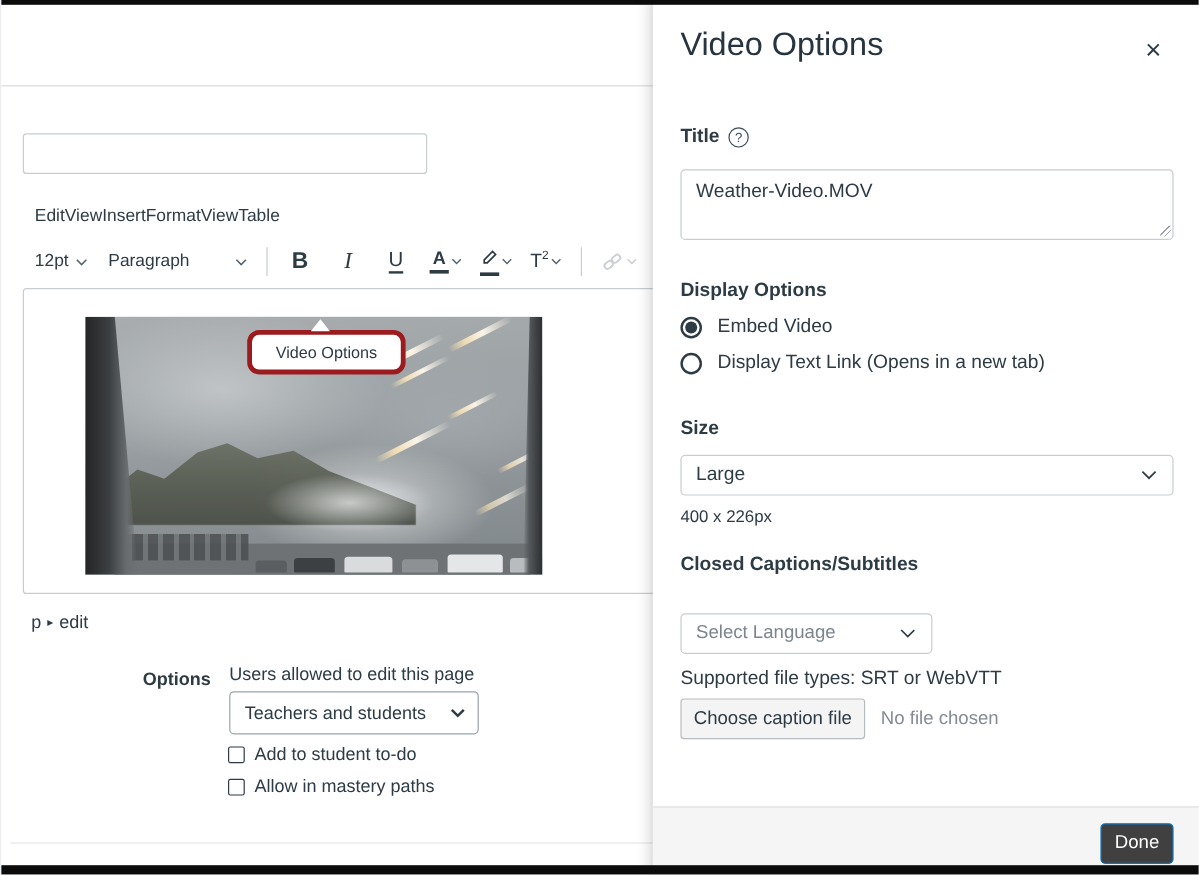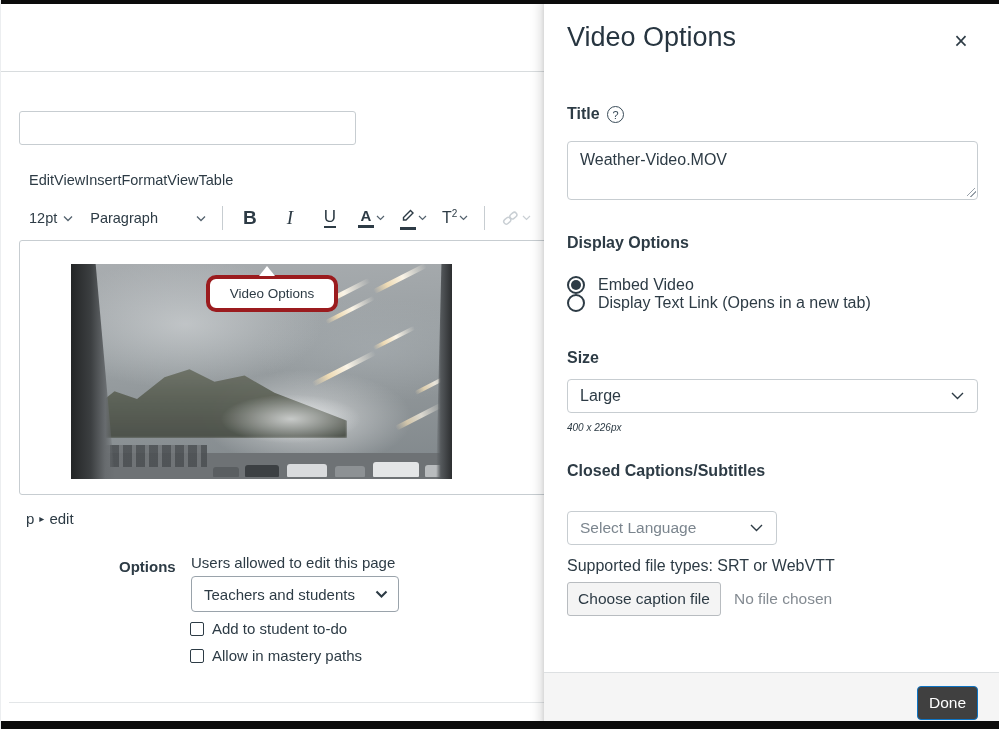--- a/index.html
+++ b/index.html
@@ -119,21 +119,21 @@
   .ta-grip { position:absolute; left:423px; top:188px; width:9px; height:9px; pointer-events:none;
       background:linear-gradient(135deg,transparent 40%,#98a1a9 40% 48%,transparent 48% 66%,#98a1a9 66% 74%,transparent 74%); }
   .radio-row { position:absolute; left:23px; display:flex; align-items:center; gap:13px; font-size:16px; }
   .radio { width:18px; height:18px; border:2px solid #2d3b45; border-radius:50%; background:#fff; position:relative; flex:none; }
   .radio.sel::after { content:""; position:absolute; left:2px; top:2px; width:10px; height:10px; border-radius:50%;
       background:#2d3b45; }
   .sel-box { position:absolute; left:23px; border:1px solid #c7cdd1; border-radius:4px; background:#fff;
       display:flex; align-items:center; justify-content:space-between; padding:0 12px; height:34px; font-size:16px; cursor:default; }
   .sel-large { top:379px; width:411px; }
   .sel-lang { top:511px; width:210px; color:#7b858e; font-size:15.5px; }
-  .dims { position:absolute; left:23px; top:422px; font-size:10px;font-style:italic; }
+  .dims { position:absolute; left:23px; top:422px; font-size:14px; }
   .supported { position:absolute; left:23px; top:557px; font-size:16px; }
   .file-btn { position:absolute; left:23px; top:582px; width:154px; height:34px; background:#f4f4f4;
       border:1px solid #b8bcc0; border-radius:3px; font:15.5px "Liberation Sans",sans-serif; color:#2d3b45; cursor:pointer; }
   .no-file { position:absolute; left:190px; top:590px; font-size:15.5px; color:#848b92; }
   .tray-footer { position:absolute; left:0; top:672px; width:456px; height:49px; background:#f5f5f5;
       border-top:1px solid #dde0e2; }
   .done-btn { position:absolute; right:22px; top:13px; width:61px; height:34px; background:#404040;
       border:1px solid #0d74c4; border-radius:4px; color:#fff; font:15.5px "Liberation Sans",sans-serif; cursor:pointer; }
 </style>
 </head>
@@ -281,21 +281,21 @@
   <div class="tray">
     <div class="tray-title">Video Options</div>
     <button class="tray-close">×</button>
 
     <span class="f-label" style="top:105px;">Title</span>
     <span class="help-icon">?</span>
     <textarea class="title-ta" style="">Weather-Video.MOV</textarea>
     <span class="ta-grip"></span>
 
     <span class="f-label" style="top:234px;">Display Options</span>
-    <div class="radio-row" style="top:276px;">
+    <div class="radio-row" style="top:264px;">
       <span class="radio sel"></span>
       <span>Embed Video</span>
     </div>
     <div class="radio-row" style="top:294px;">
       <span class="radio"></span>
       <span>Display Text Link (Opens in a new tab)</span>
     </div>
 
     <span class="f-label" style="top:349px;">Size</span>
     <div class="sel-box sel-large">

